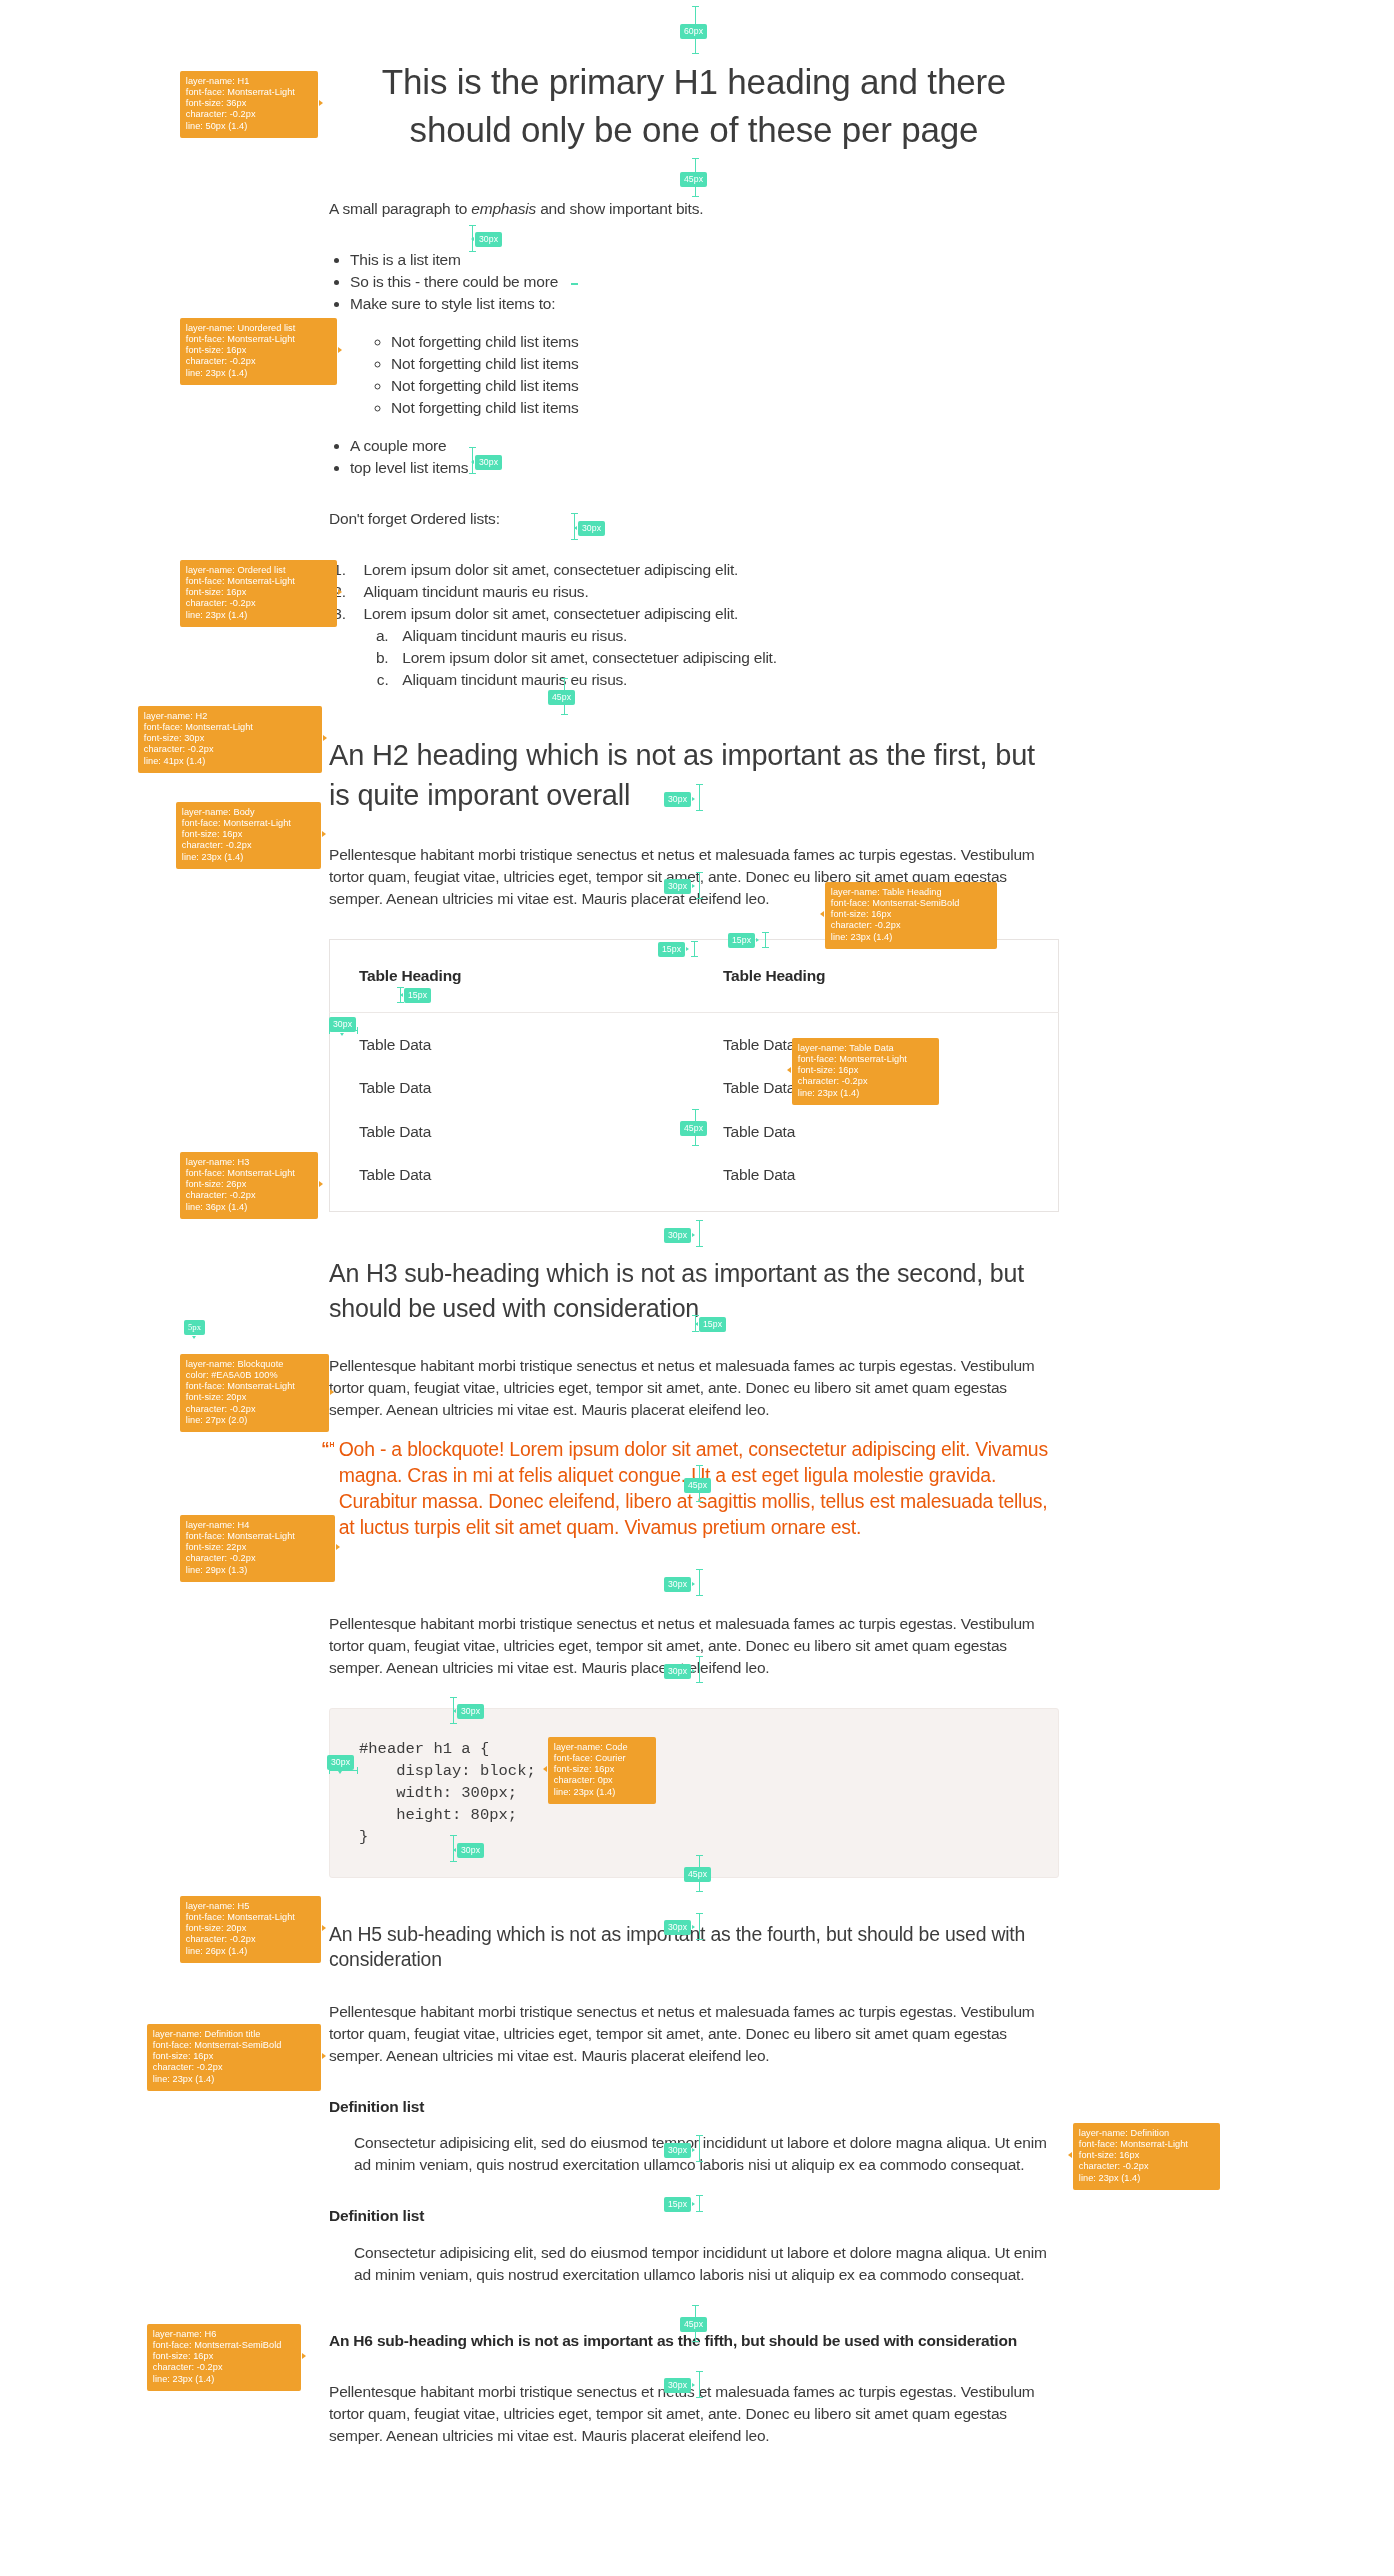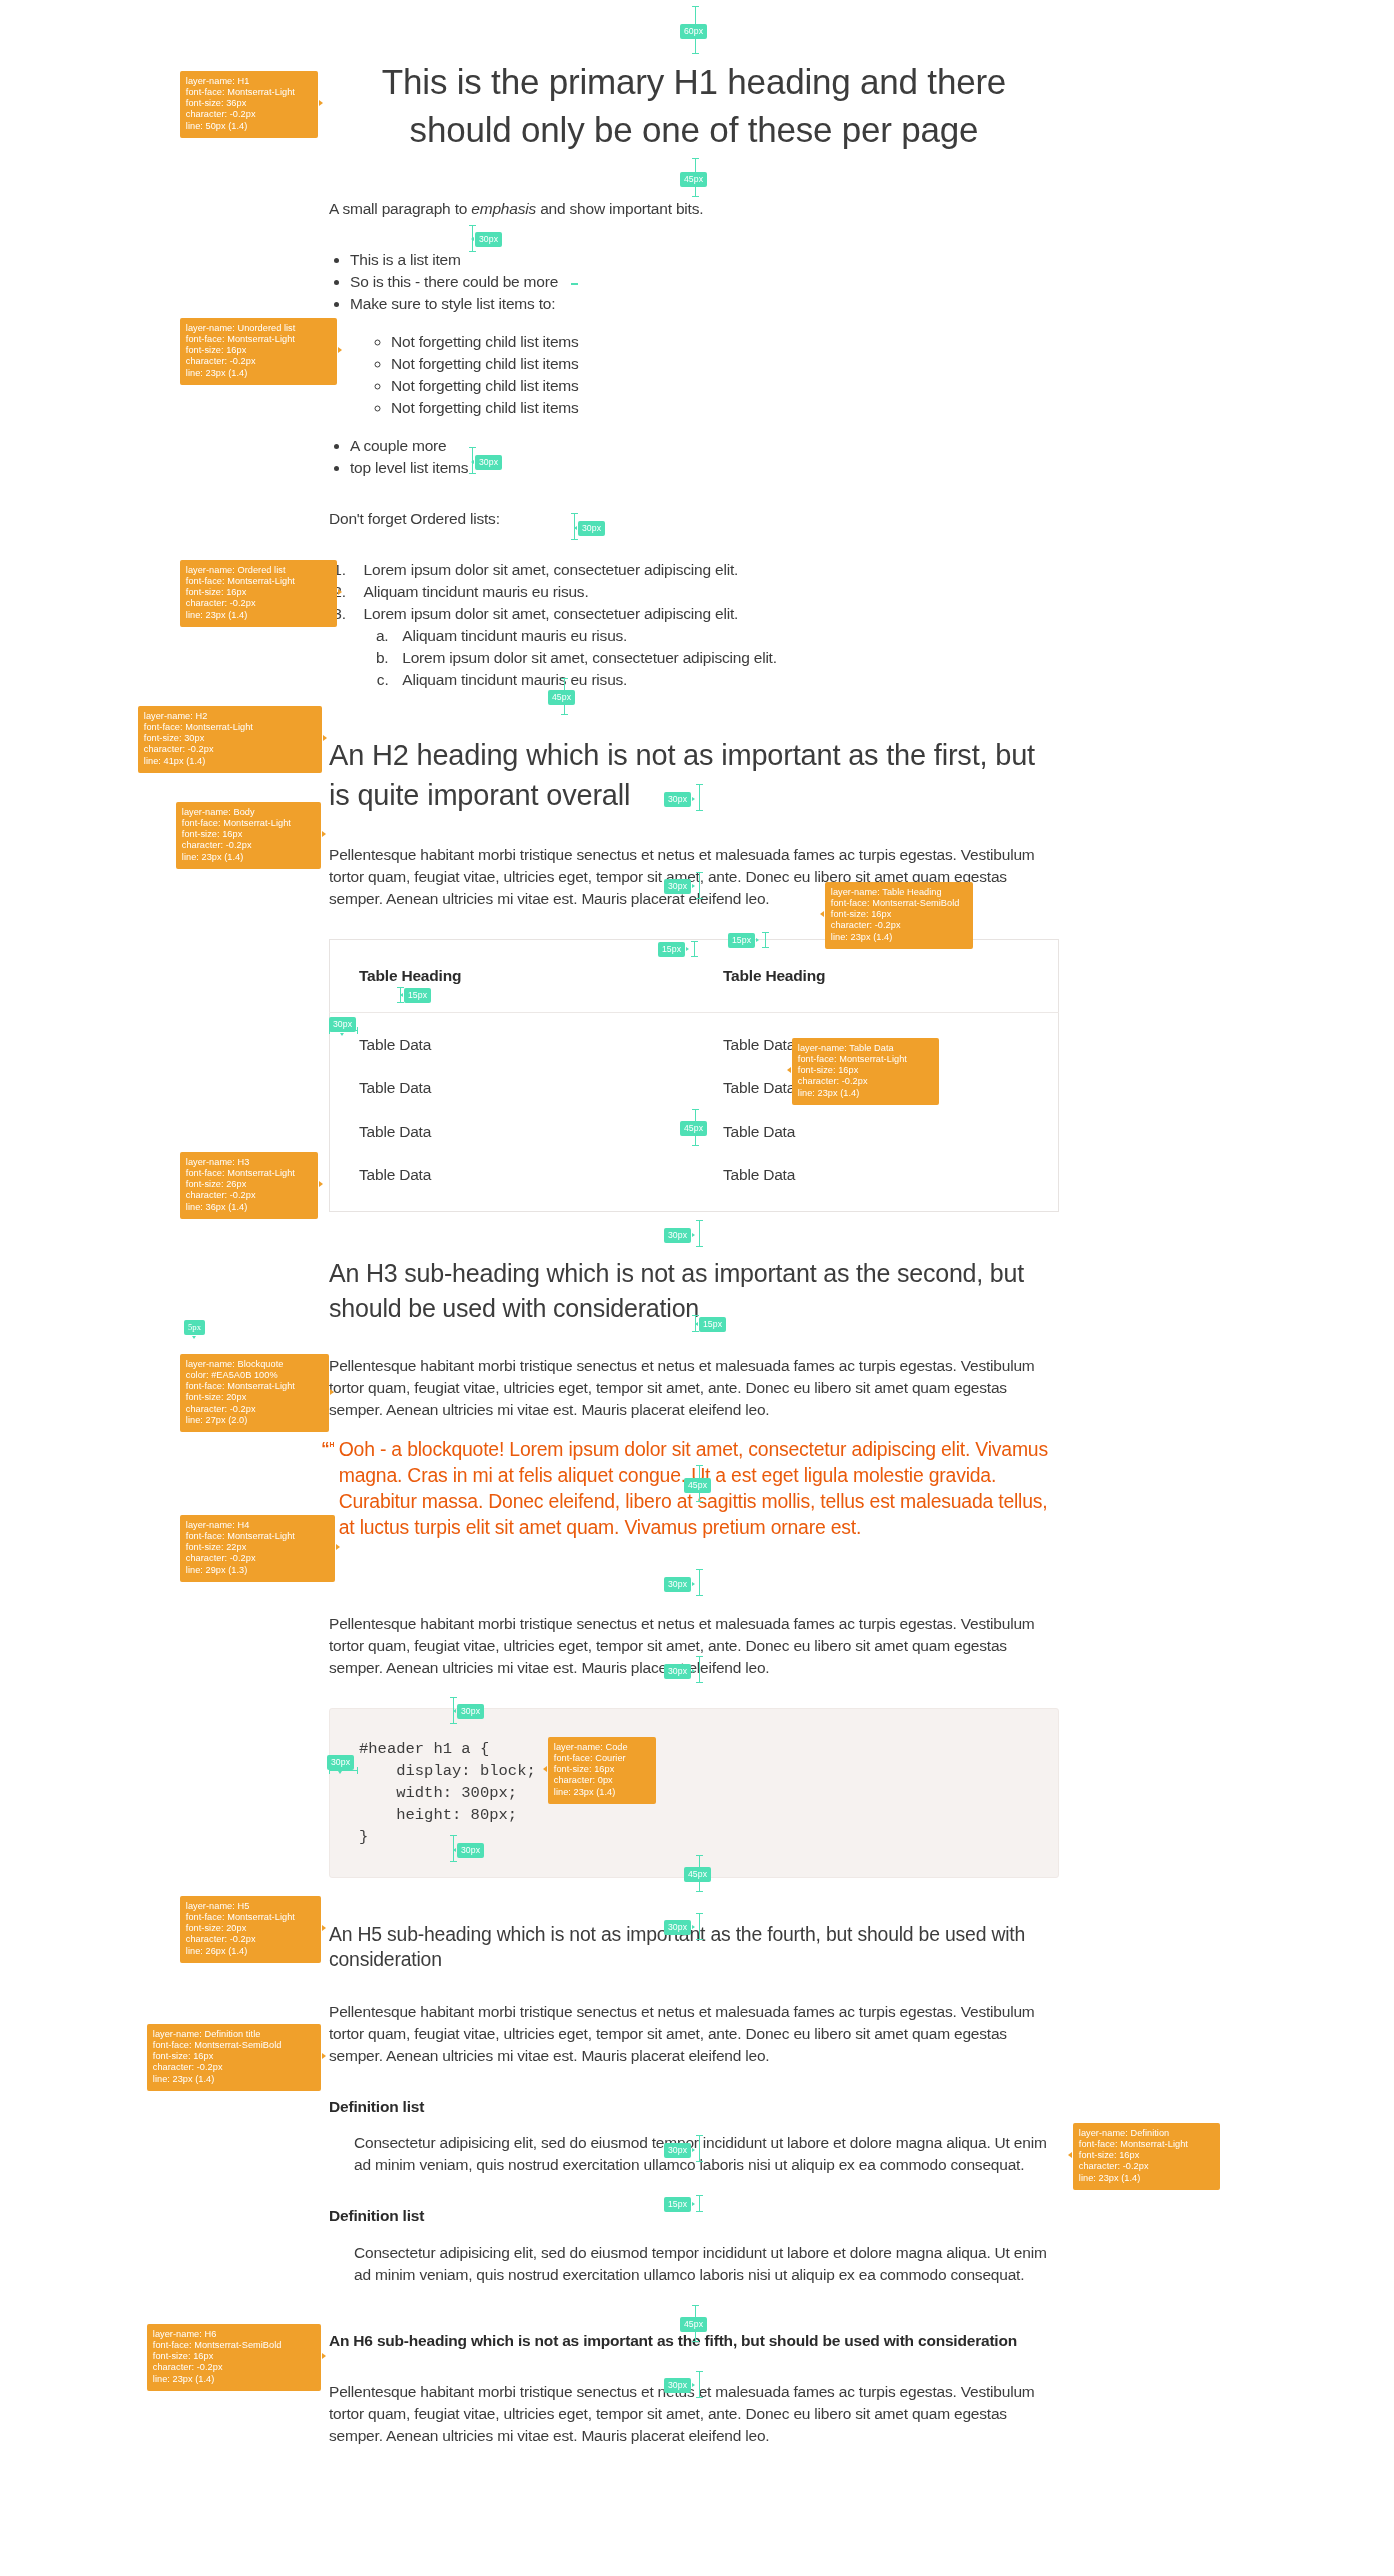--- a/index.html
+++ b/index.html
@@ -384,21 +384,21 @@
 font-size: 30px
 character: -0.2px
 line: 41px (1.4)</div>
 
 <div class="ann arr-r" style="left:176px; top:802px; width:145px;">layer-name: Body
 font-face: Montserrat-Light
 font-size: 16px
 character: -0.2px
 line: 23px (1.4)</div>
 
-<div class="ann arr-l" style="left:825px; top:882px; width:148px;">layer-name: Table Heading
+<div class="ann arr-l" style="left:825px; top:882px; width:172px;">layer-name: Table Heading
 font-face: Montserrat-SemiBold
 font-size: 16px
 character: -0.2px
 line: 23px (1.4)</div>
 
 <div class="ann arr-l" style="left:792px; top:1038px; width:147px;">layer-name: Table Data
 font-face: Montserrat-Light
 font-size: 16px
 character: -0.2px
 line: 23px (1.4)</div>
@@ -439,18 +439,18 @@
 font-size: 16px
 character: -0.2px
 line: 23px (1.4)</div>
 
 <div class="ann arr-l" style="left:1073px; top:2123px; width:147px;">layer-name: Definition
 font-face: Montserrat-Light
 font-size: 16px
 character: -0.2px
 line: 23px (1.4)</div>
 
-<div class="ann arr-r" style="left:147px; top:2324px; width:174px;">layer-name: H6
+<div class="ann arr-r" style="left:147px; top:2324px; width:154px;">layer-name: H6
 font-face: Montserrat-SemiBold
 font-size: 16px
 character: -0.2px
 line: 23px (1.4)</div>
 
 
 </body></html>

